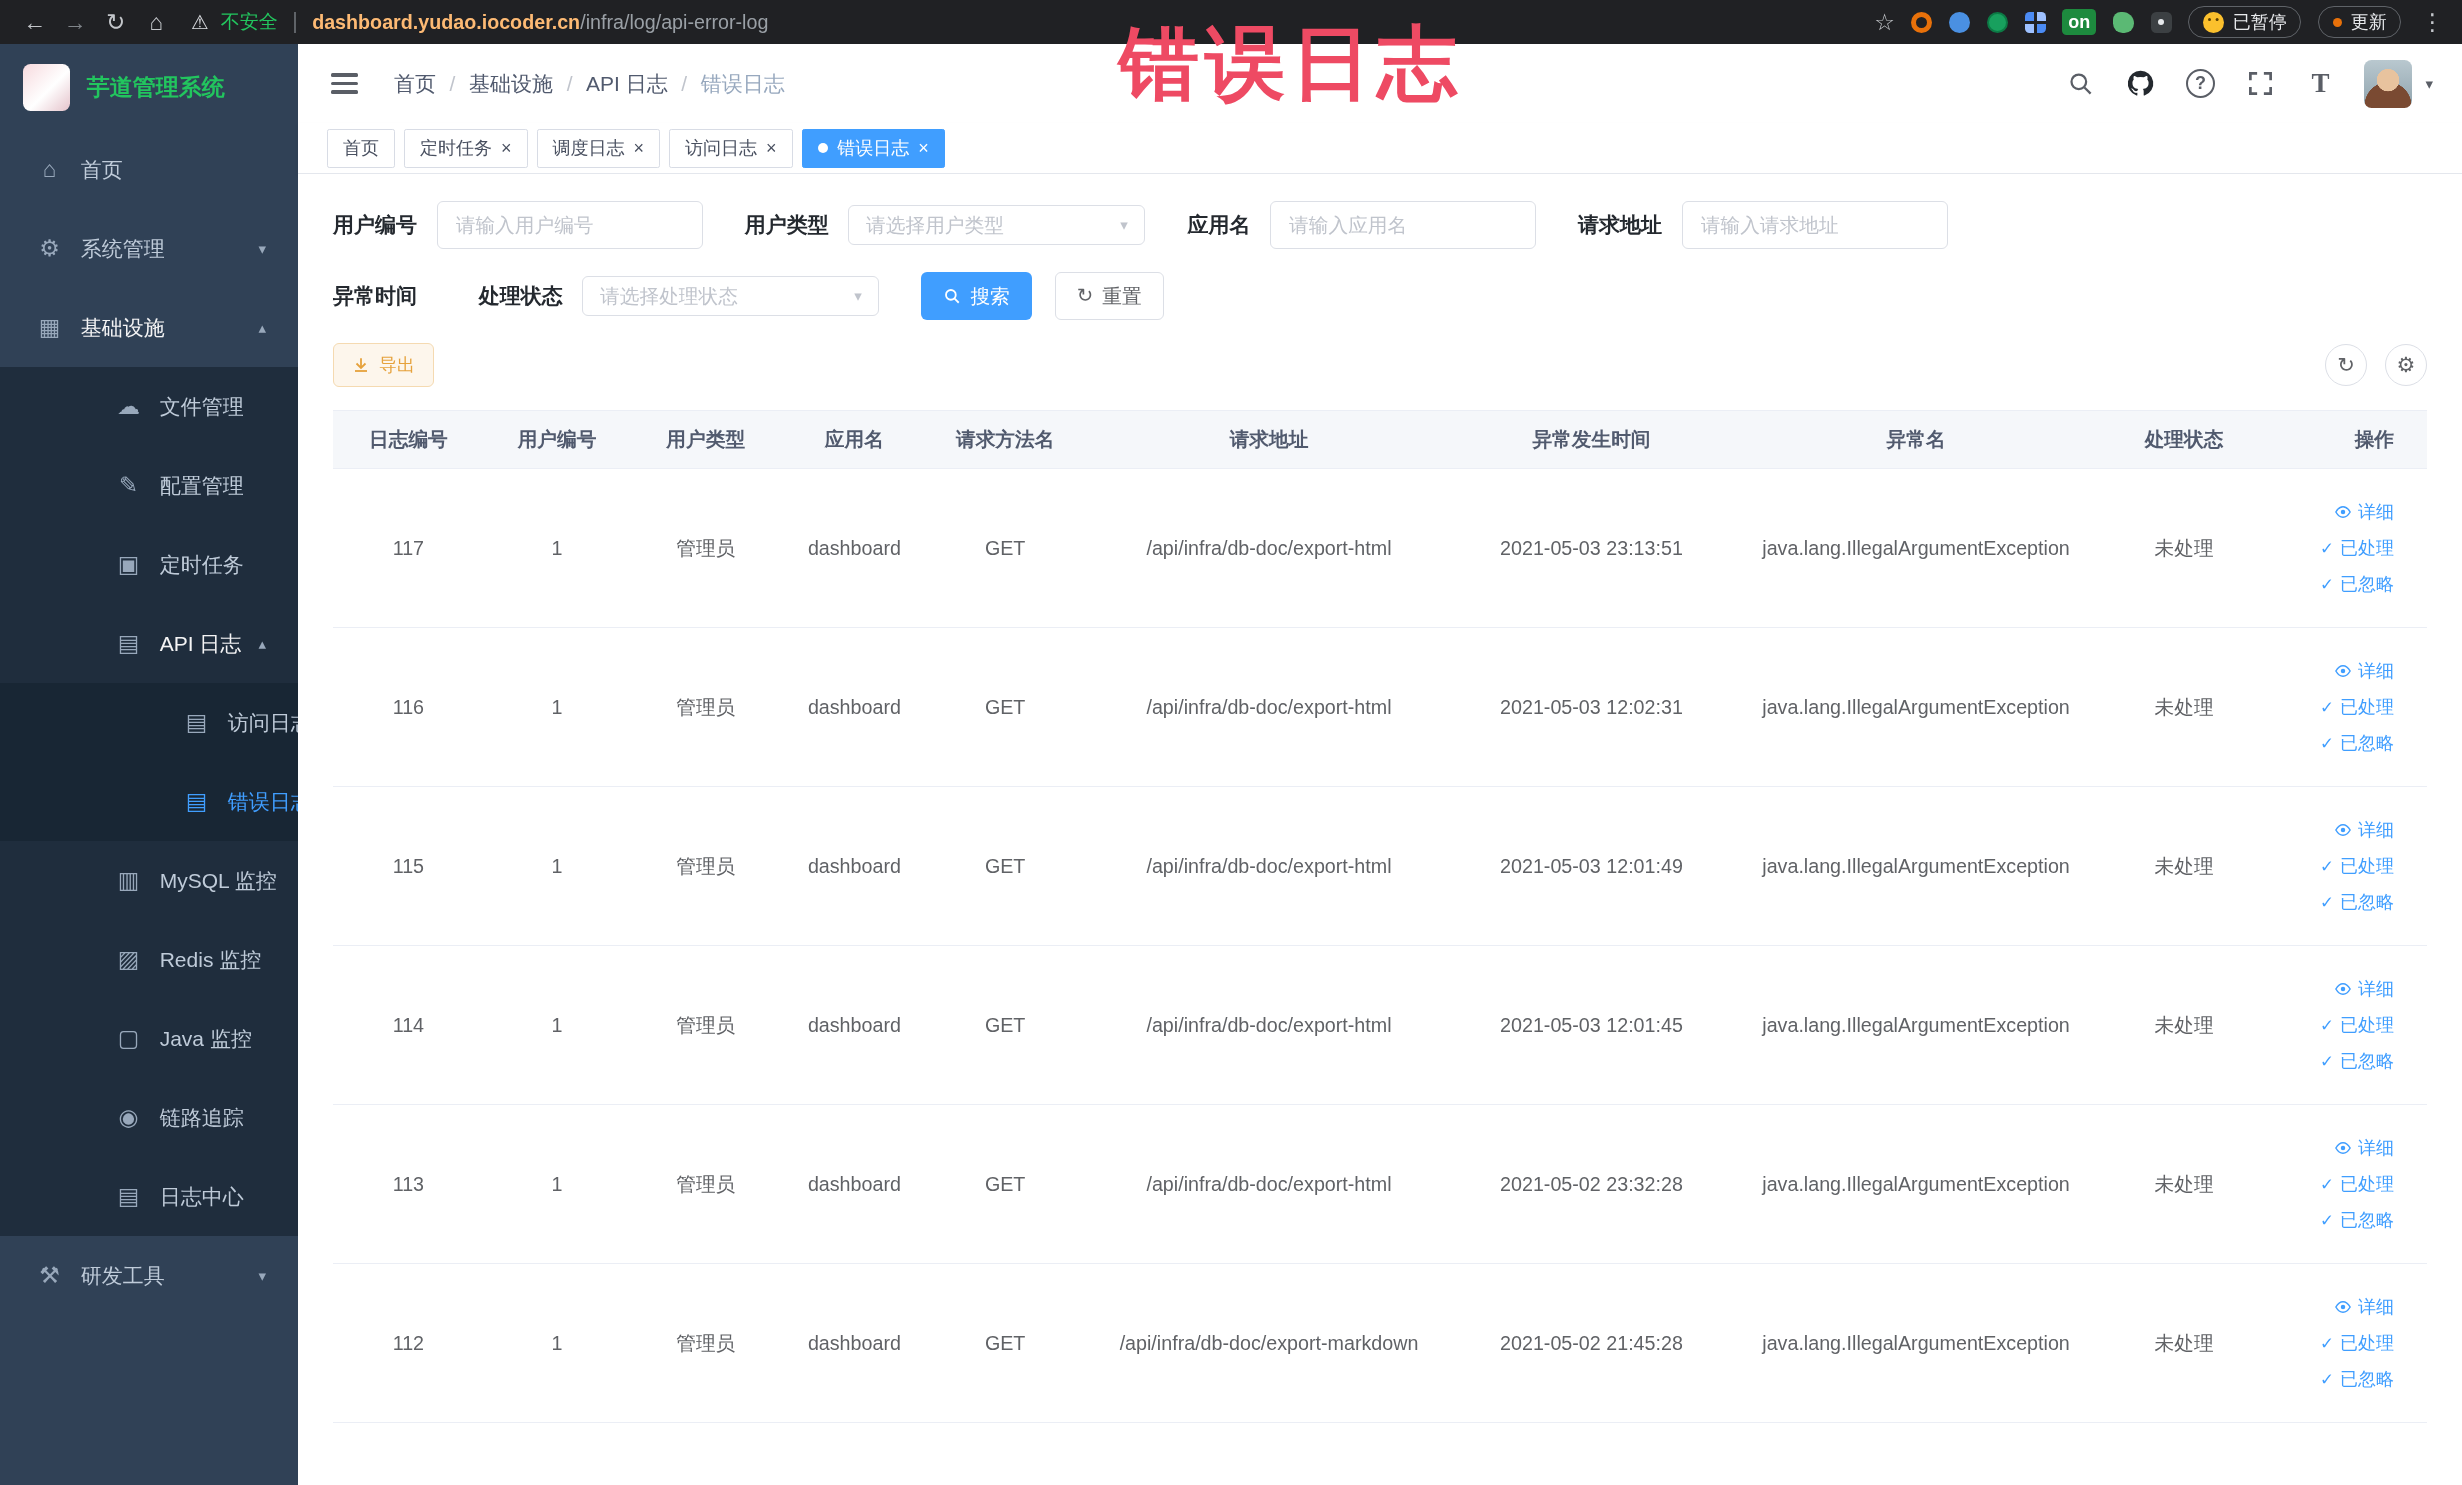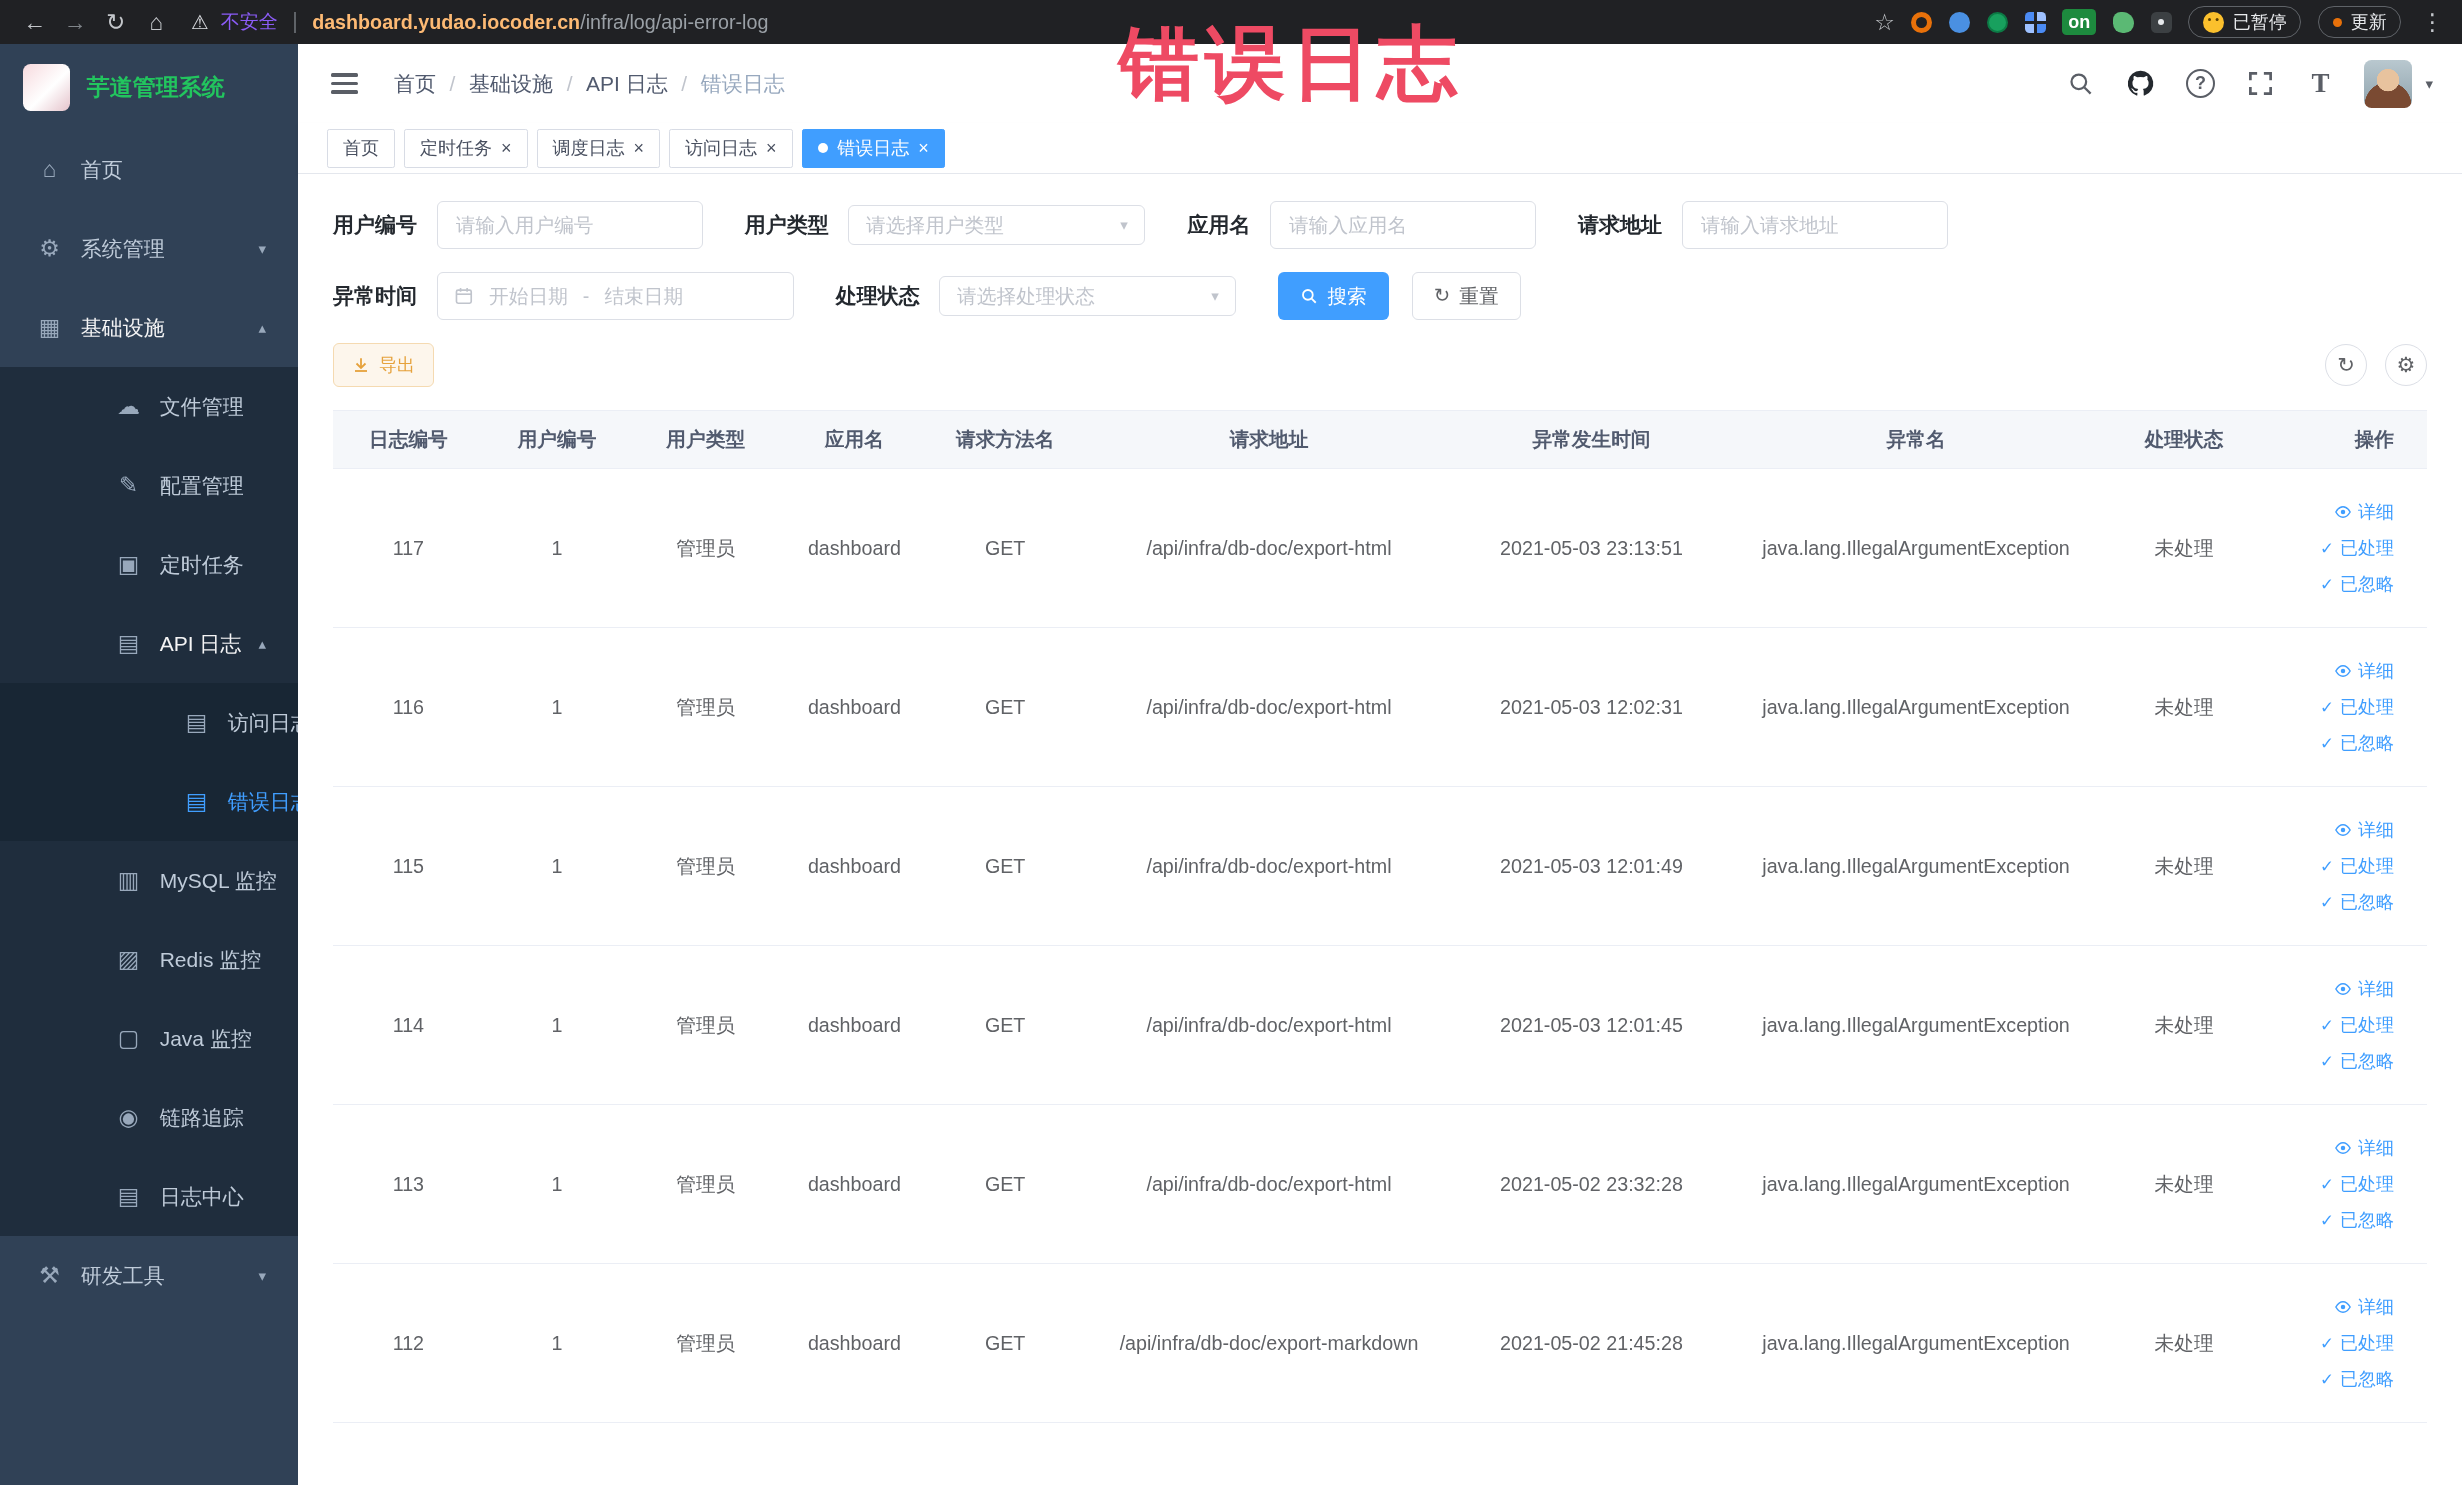--- a/index.html
+++ b/index.html
@@ -5,21 +5,21 @@
   *{box-sizing:border-box;margin:0;padding:0;}
   html,body{width:2462px;height:1486px;overflow:hidden;}
   body{font-family:"Liberation Sans","DejaVu Sans",sans-serif;background:#fff;position:relative;}
 
   
   .browser{height:44px;background:#202124;display:flex;align-items:center;padding:0 18px;gap:7.6px;color:#dfe1e5;font-size:19.7px;}
   .bicon{font-size:23px;color:#c3c6ca;width:33px;text-align:center;cursor:pointer;}
   .bicon.dim{color:#80858a;}
   .addr{display:flex;align-items:center;gap:12px;margin-left:10.6px;flex:1;min-width:0;}
   .warn-ic{font-size:19.7px;color:#dfe1e5;}
-  .sec-label{font-size:19px;color:#8b5cf6;}
+  .sec-label{font-size:19px;color:#22c55e;}
   .addr .vsep{width:1.5px;height:21px;background:#5f6368;margin:0 4.5px;}
   .url{font-size:19.7px;white-space:nowrap;overflow:hidden;text-overflow:ellipsis;}
   .url .dom{color:#fdba74;font-weight:700;}
   .url .path{color:#9aa0a6;}
   .extrow{display:flex;align-items:center;gap:16.7px;margin-left:auto;}
   .star{font-size:23px;color:#c3c6ca;cursor:pointer;}
   .xic{width:21px;height:21px;border-radius:50%;cursor:pointer;flex-shrink:0;}
   .xic.ring{background:transparent;border:5.3px solid #e8710a;}
   .xic.bluedot{background:#4a90e2;}
   .xic.greeny{background:#18a05e;border:2.3px solid #0c7a45;}
@@ -312,33 +312,20 @@
         </div>
         <div class="fgroup">
           <span class="flabel">请求地址</span>
           <input class="inp" placeholder="请输入请求地址" style="">
         </div>
       </div>
 
       <div class="frow">
         <div class="fgroup">
           <span class="flabel">异常时间</span>
-          <div class="dr">
-            <span class="cal">
-              <svg width="19.7" height="19.7" viewBox="0 0 24 24" fill="none" stroke="currentColor" stroke-width="2">
-                  <rect x="3" y="5" width="18" height="16" rx="2"></rect>
-                  <line x1="3" y1="10" x2="21" y2="10"></line>
-                  <line x1="8" y1="2.5" x2="8" y2="7"></line>
-                  <line x1="16" y1="2.5" x2="16" y2="7"></line>
-                </svg>
-            </span>
-            <span>开始日期</span>
-            <span>-</span>
-            <span>结束日期</span>
-          </div>
         </div>
         <div class="fgroup">
           <span class="flabel">处理状态</span>
           <div class="sel">
             <span class="sv">请选择处理状态</span>
             <span class="arr">▾</span>
           </div>
         </div>
         <button class="btn primary">
           <span class="ric">

